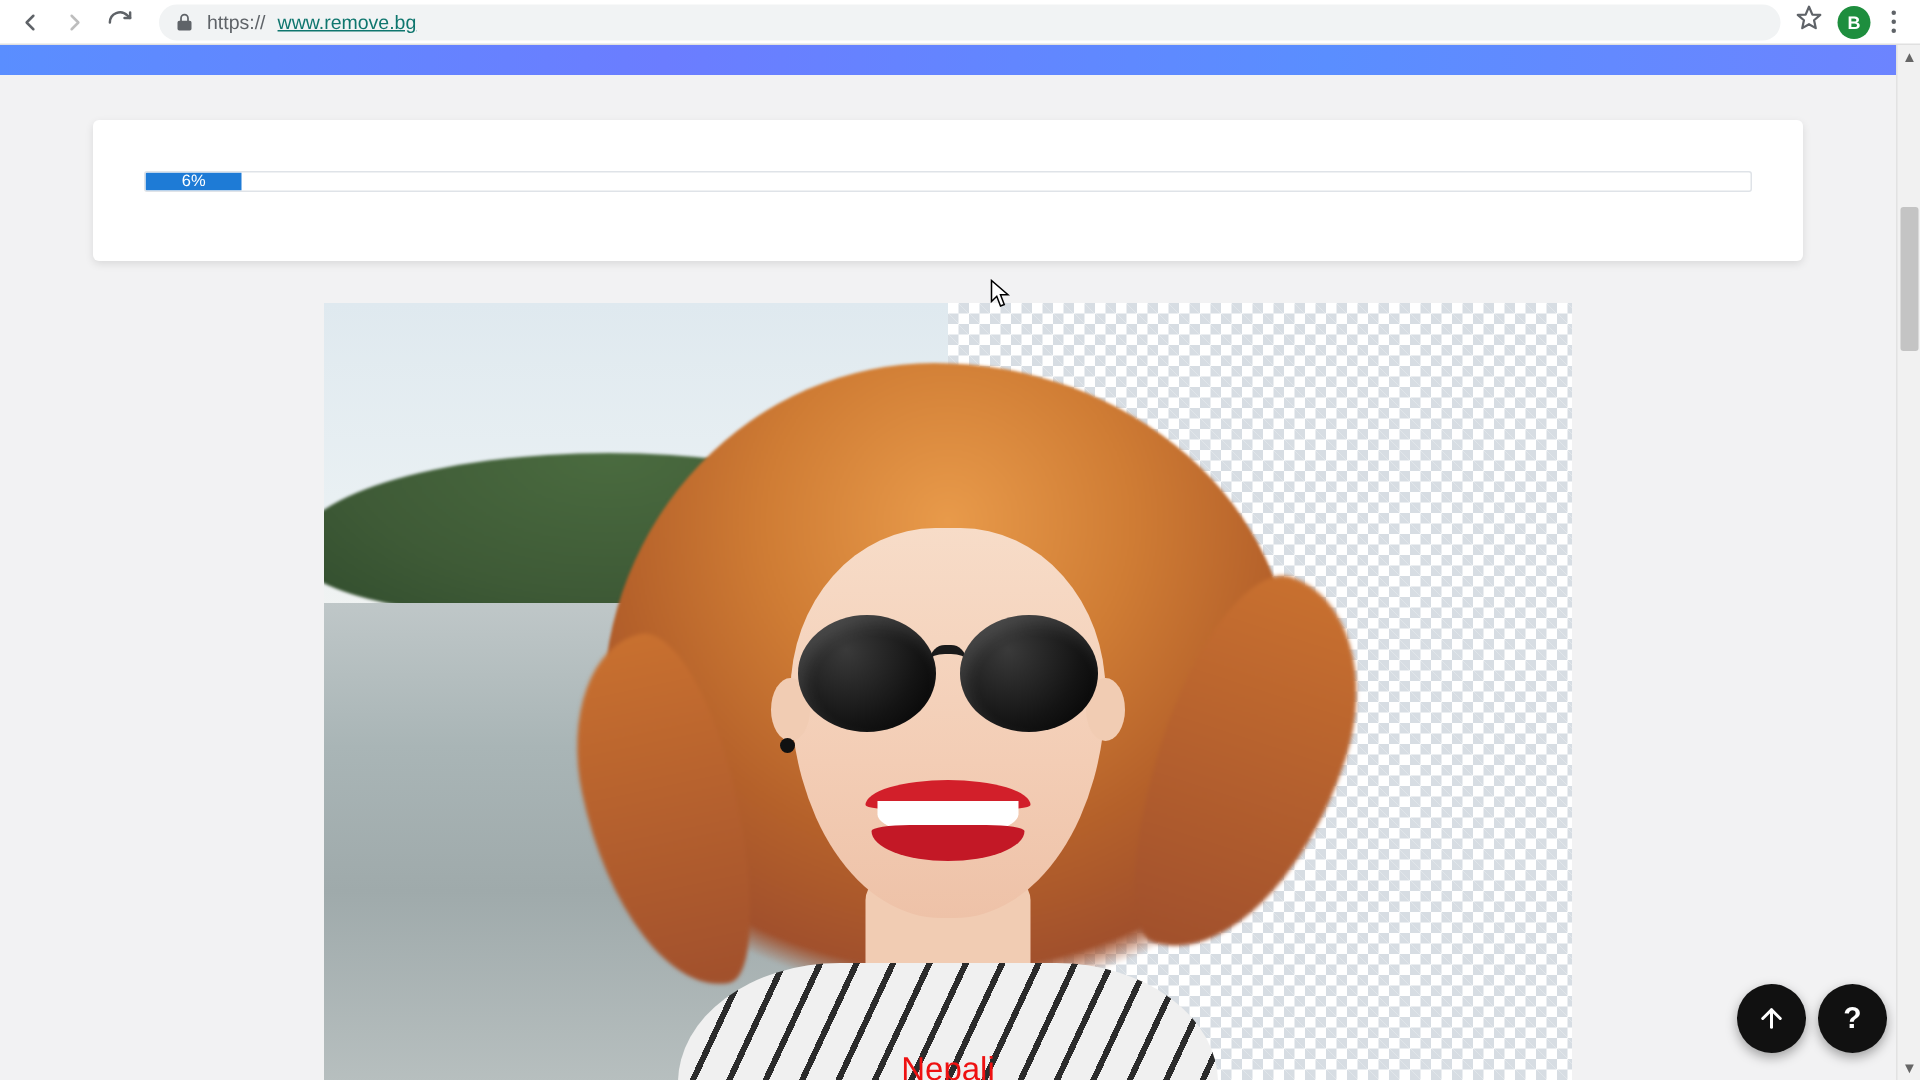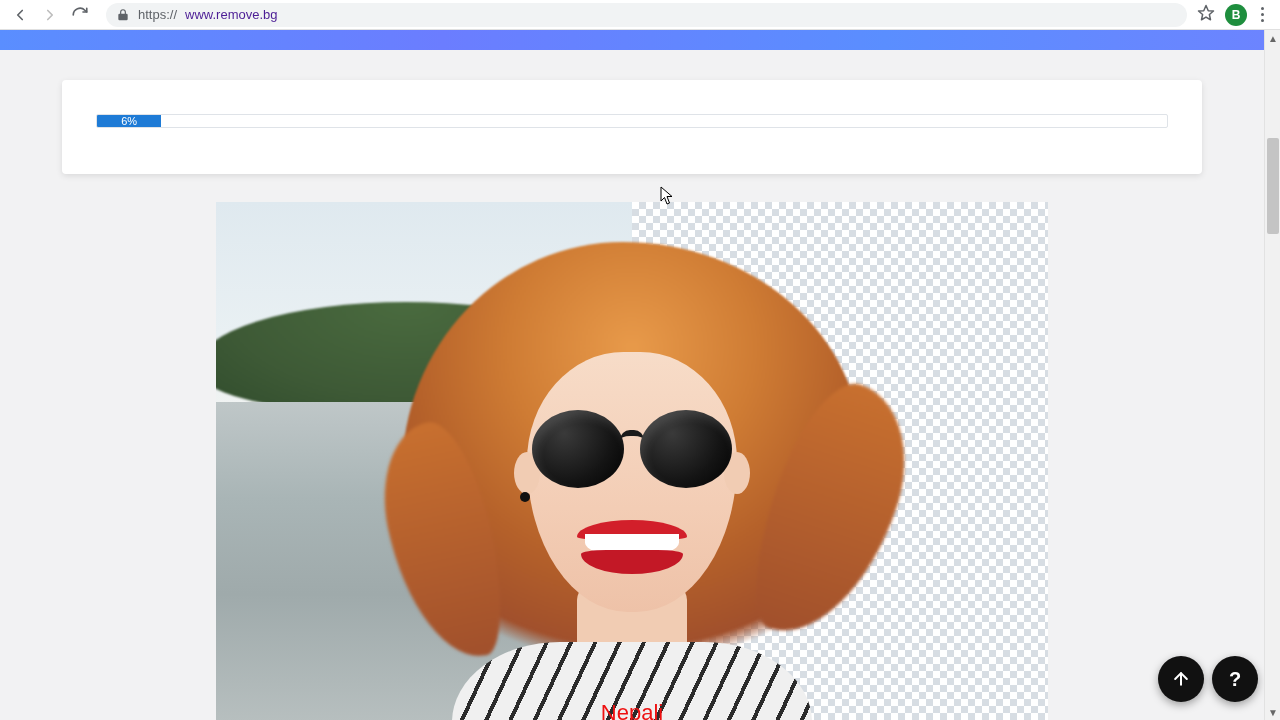--- a/index.html
+++ b/index.html
@@ -31,21 +31,21 @@
     background: #f1f3f4;
     display: flex;
     align-items: center;
     padding: 0 10px;
     gap: 8px;
     font-size: 13px;
     color: #202124;
   }
   .addr .lock { width: 14px; height: 14px; color:#5f6368; display:flex; align-items:center; }
   .addr .secure { color:#5f6368; }
-  .addr .url-rest { color:#4c1d95; }
+  .addr .url-rest { color:#0f766e;text-decoration:underline; }
   .right-icons { display:flex; align-items:center; gap:10px; padding-right:6px; }
   .star { color:#5f6368; }
   .avatar {
     width: 22px; height:22px; border-radius:50%;
     background:#1e8e3e; color:#fff;
     display:flex; align-items:center; justify-content:center;
     font-size:12px; font-weight:600;
   }
   .kebab { display:flex; flex-direction:column; gap:3px; padding:4px; }
   .kebab span { width:3px; height:3px; border-radius:50%; background:#5f6368; }

